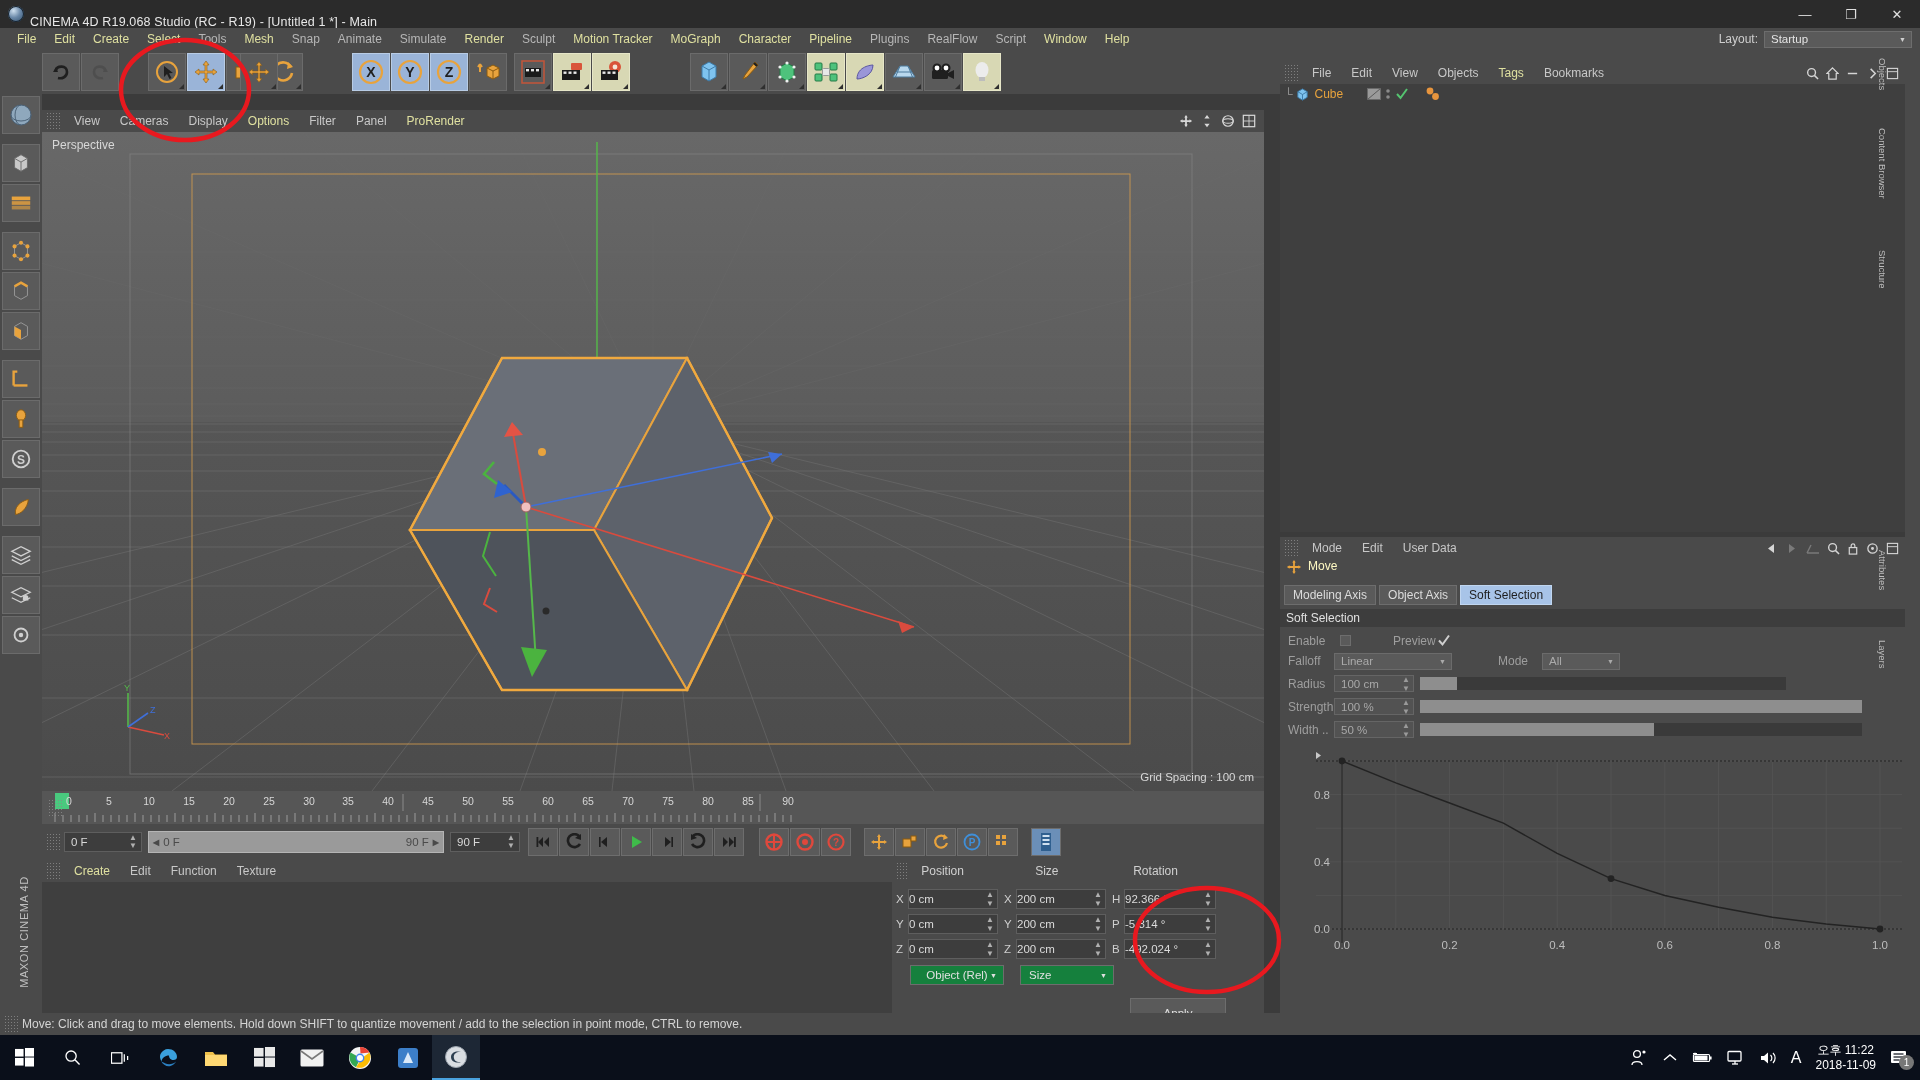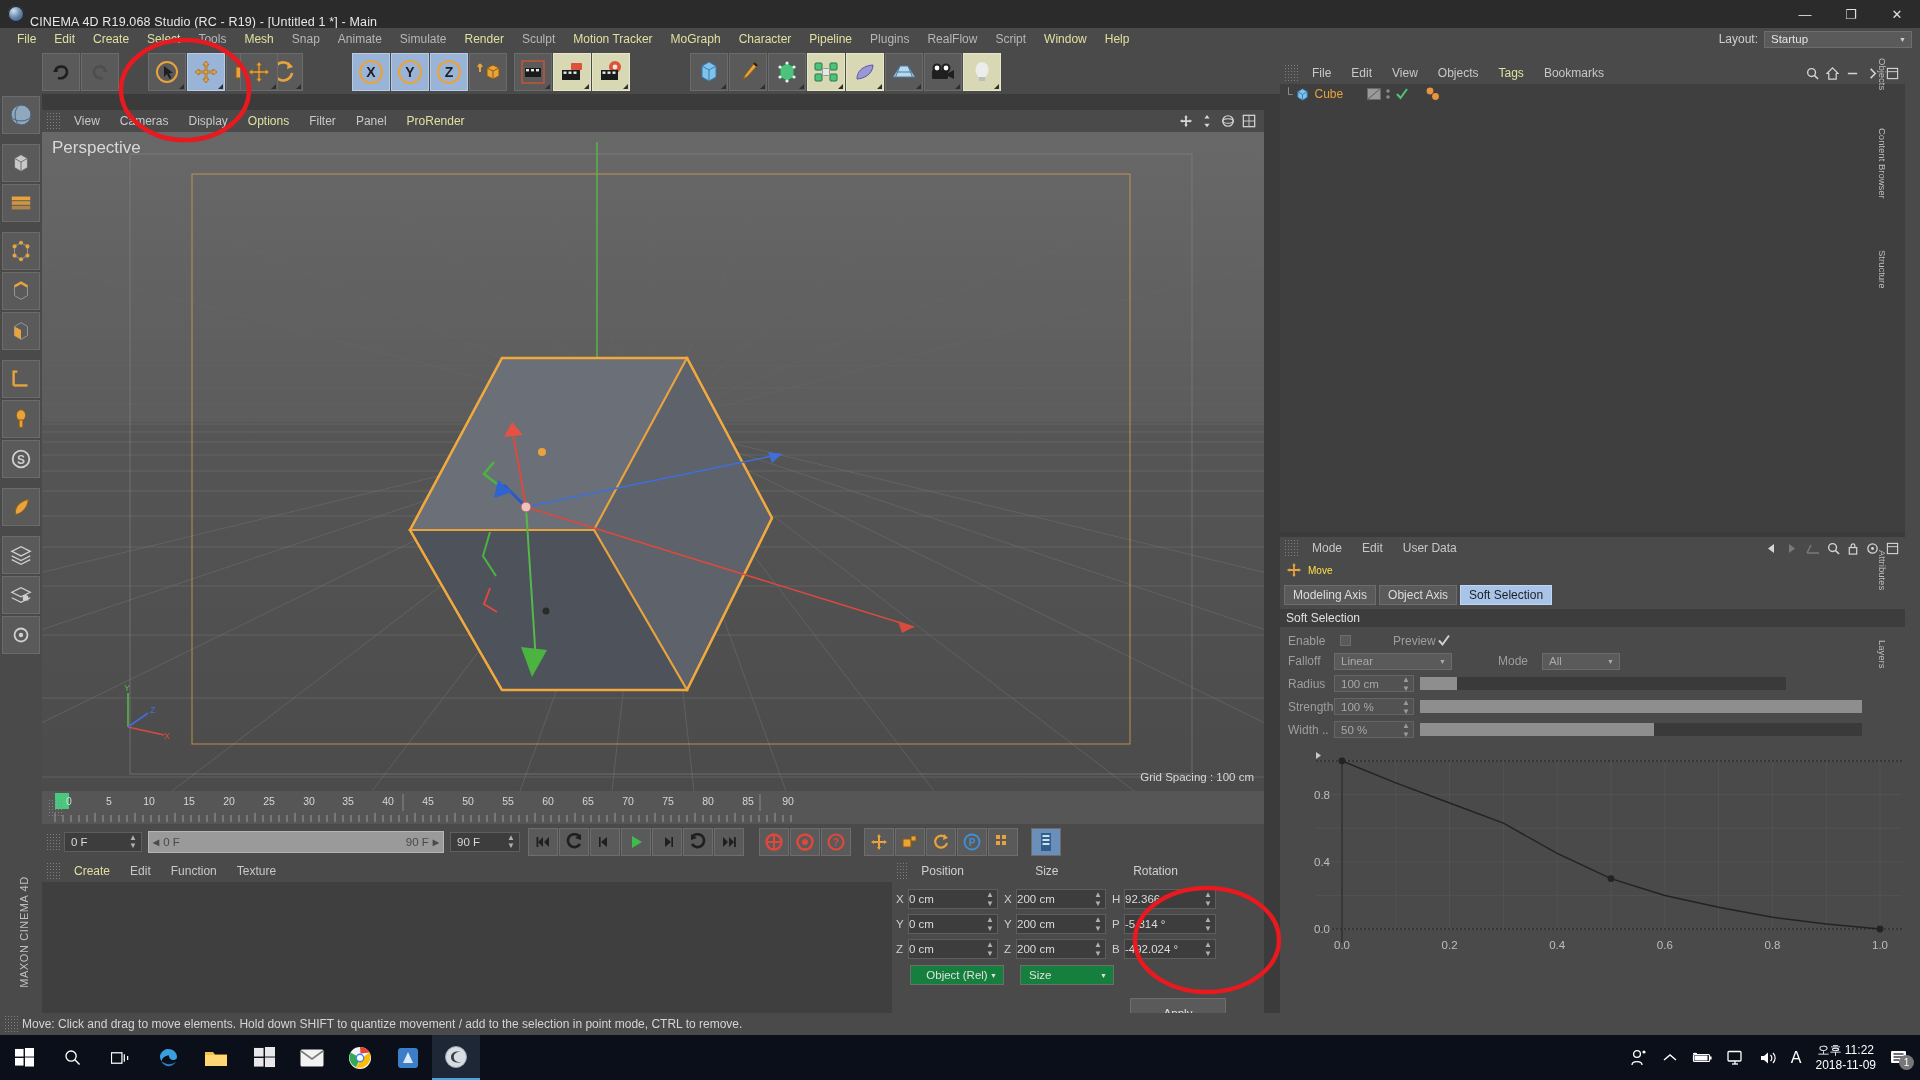--- a/index.html
+++ b/index.html
@@ -54,21 +54,21 @@
   .grip { width:14px; height:18px; margin:0 4px 0 4px;
     background-image:radial-gradient(#888 0.8px, transparent 0.9px);
     background-size:3px 3px; opacity:.85; }
   .vp-menu { font-size:12px; padding:0 10px; }
   .vp-menu.hi { color:#dfe0a0; }
   .vp-icons { margin-left:auto; display:flex; align-items:center; gap:7px; padding-right:8px; color:#d5d5d5; font-size:11px; }
 
   .viewport { position:absolute; left:42px; top:132px; width:1222px; height:659px;
     background:linear-gradient(180deg,#636363 0%,#5b5b5b 42%,#565656 42.2%,#4e4e4e 100%);
     overflow:hidden; }
-  .persp-lbl { position:absolute; left:10px; top:6px; font-size:17px; color:#d8d8d8; }
+  .persp-lbl { position:absolute; left:10px; top:6px; font-size:12px; color:#d8d8d8; }
   .grid-lbl { position:absolute; right:10px; bottom:8px; font-size:11.5px; color:#d8d8d8; }
   .axis-widget { position:absolute; left:72px; bottom:50px; width:60px; height:60px; }
 
   
   .tl-ruler { position:absolute; left:42px; top:791px; width:1222px; height:33px; background:#565656; }
   .tl-controls { position:absolute; left:42px; top:824px; width:1222px; height:36px; background:#4a4a4a;
     display:flex; align-items:center; }
   .numfield { height:20px; background:#3d3d3d; border:1px solid #5e5e5e; font-size:11.5px;
     color:#d8d8d8; display:flex; align-items:center; padding-left:6px; position:relative; }
   .numfield .spin { position:absolute; right:4px; font-size:8px; color:#b0b0b0; line-height:1; }
@@ -102,21 +102,21 @@
   .om-hdr { position:absolute; left:1280px; top:62px; width:625px; height:22px;
     background:#4a4a4a; display:flex; align-items:center; }
   .om-body { position:absolute; left:1280px; top:84px; width:625px; height:448px; background:#3f3f3f; }
   .om-row { display:flex; align-items:center; height:20px; font-size:12px; padding-left:4px; }
   .om-icons { margin-left:auto; display:flex; align-items:center; gap:7px; padding-right:6px; color:#d5d5d5; font-size:11px; }
 
   
   .am-hdr { position:absolute; left:1280px; top:537px; width:625px; height:22px;
     background:#4a4a4a; display:flex; align-items:center; }
   .am-body { position:absolute; left:1280px; top:559px; width:625px; height:465px; background:#4a4a4a; }
-  .am-title { display:flex; align-items:center; height:22px; padding-left:6px; font-size:10px; color:#fde047; }
+  .am-title { display:flex; align-items:flex-start; height:22px; padding-left:6px; font-size:12px; color:#fef9c3; }
   .tabrow { display:flex; padding-left:4px; margin-top:4px; }
   .tab { height:20px; padding:0 8px; font-size:12px; background:#5a5a5a; border:1px solid #6d6d6d;
     color:#dcdcdc; display:flex; align-items:center; margin-right:3px; }
   .tab.active { background:#a8c4e8; color:#1e1e1e; border-color:#c0d6f0; }
   .section-hdr { height:18px; background:#3d3d3d; font-size:12px; color:#e0e0e0;
     display:flex; align-items:center; padding-left:6px; margin-top:4px; }
   .prow { display:flex; align-items:center; height:19px; font-size:12px; color:#9a9a9a; padding-left:8px; }
   .plabel { color:#9e9e9e; }
   .chk { width:11px; height:11px; background:#5a5a5a; border:1px solid #6d6d6d; display:inline-block; }
   .ddown { height:17px; background:#5a5a5a; border:1px solid #6b6b6b; font-size:11.5px; color:#aaa;

